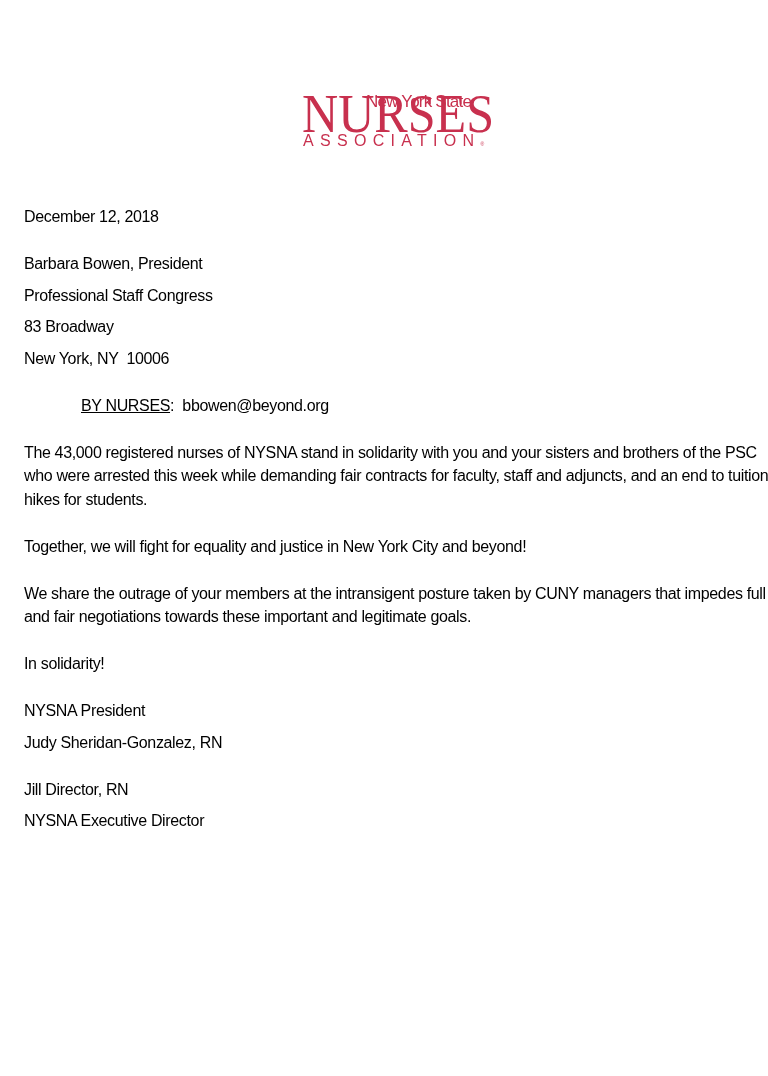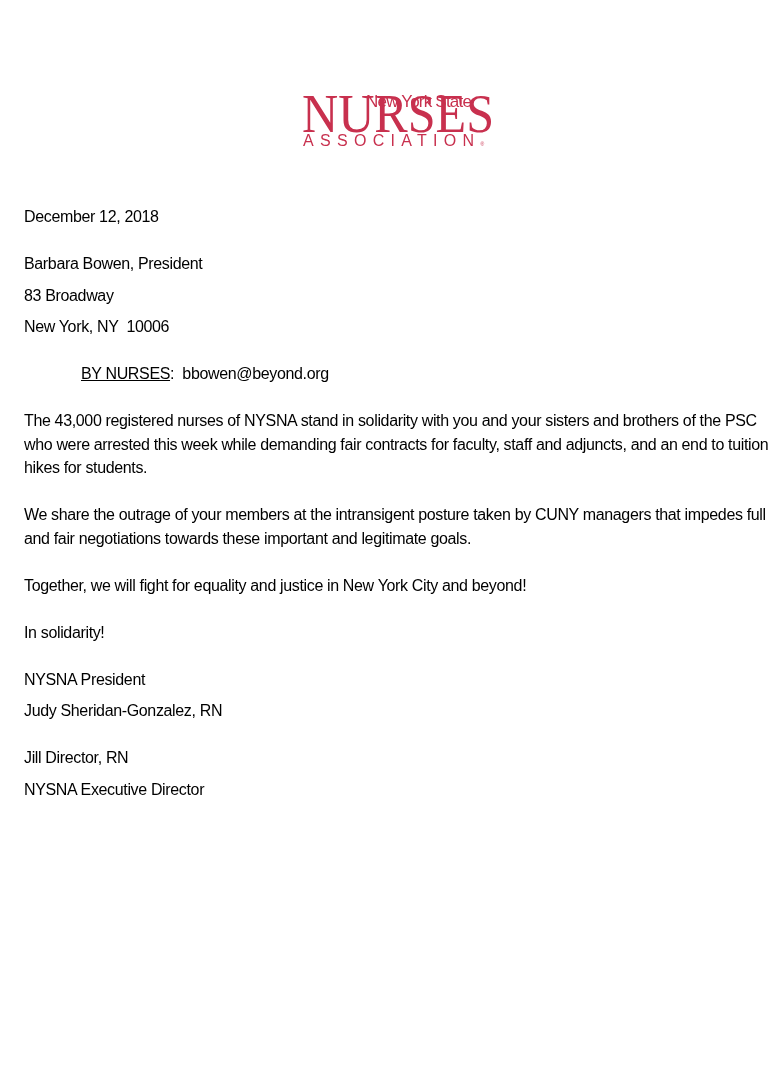--- a/index.html
+++ b/index.html
@@ -83,32 +83,33 @@
   <span class="association"><span>ASSOCIATION</span><span class="tm">®</span></span>
 </div>
 
 <div class="letter">
   <p>
       <span class="line">December 12, 2018</span>
     </p>
 
   <p>
     <span class="line">Barbara Bowen, President</span>
+    <span class="line">Professional Staff Congress</span>
     <span class="line">83 Broadway</span>
     <span class="line" style="white-space:pre;">New York, NY  10006</span>
   </p>
 
   <p class="email-line">
     <span class="underline">BY NURSES</span><span style="white-space:pre;">:  </span><span>bbowen@beyond.org</span>
   </p>
 
 
   <p style="width:745px;"><span>The 43,000 registered nurses of NYSNA stand in solidarity with you and your sisters and brothers of the PSC who were arrested this week while demanding fair contracts for faculty, staff and adjuncts, and an end to tuition hikes for students.</span></p>
+  <p><span>Together, we will fight for equality and justice in New York City and beyond!</span></p>
   <p style="width:745px;"><span>We share the outrage of your members at the intransigent posture taken by CUNY managers that impedes full and fair negotiations towards these important and legitimate goals.</span></p>
-  <p><span>Together, we will fight for equality and justice in New York City and beyond!</span></p>
 
   <p><span>In solidarity!</span></p>
 
   <p>
     <span class="line">NYSNA President</span>
     <span class="line">Judy Sheridan-Gonzalez, RN</span>
   </p>
 
   <p>
     <span class="line">Jill Director, RN</span>

